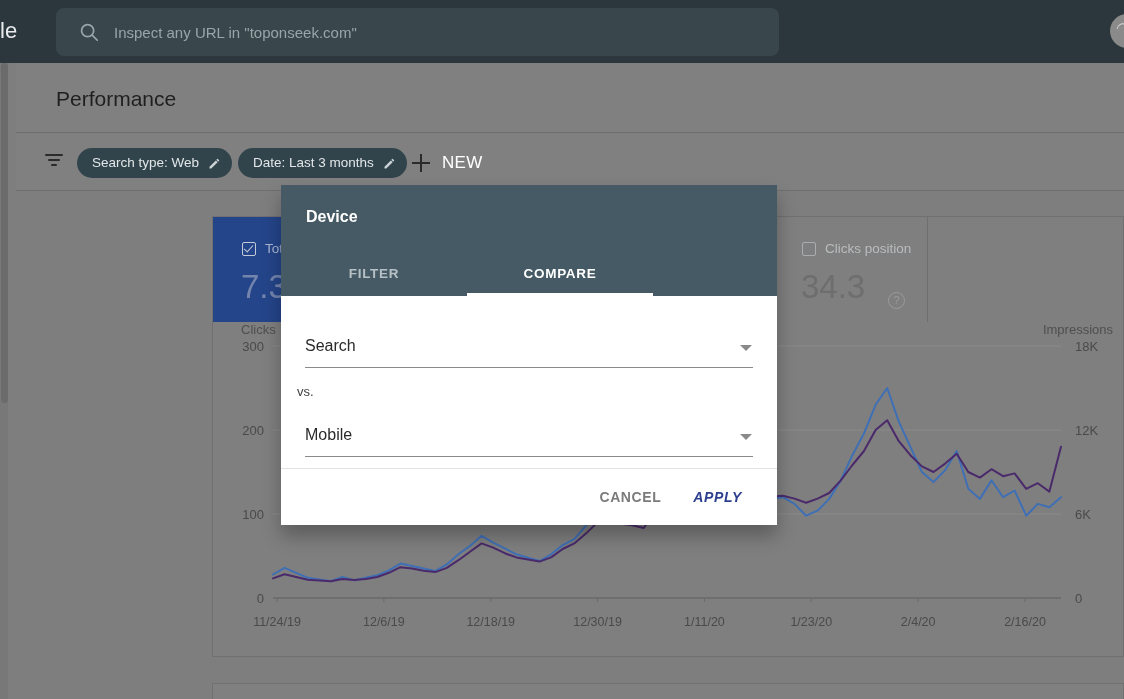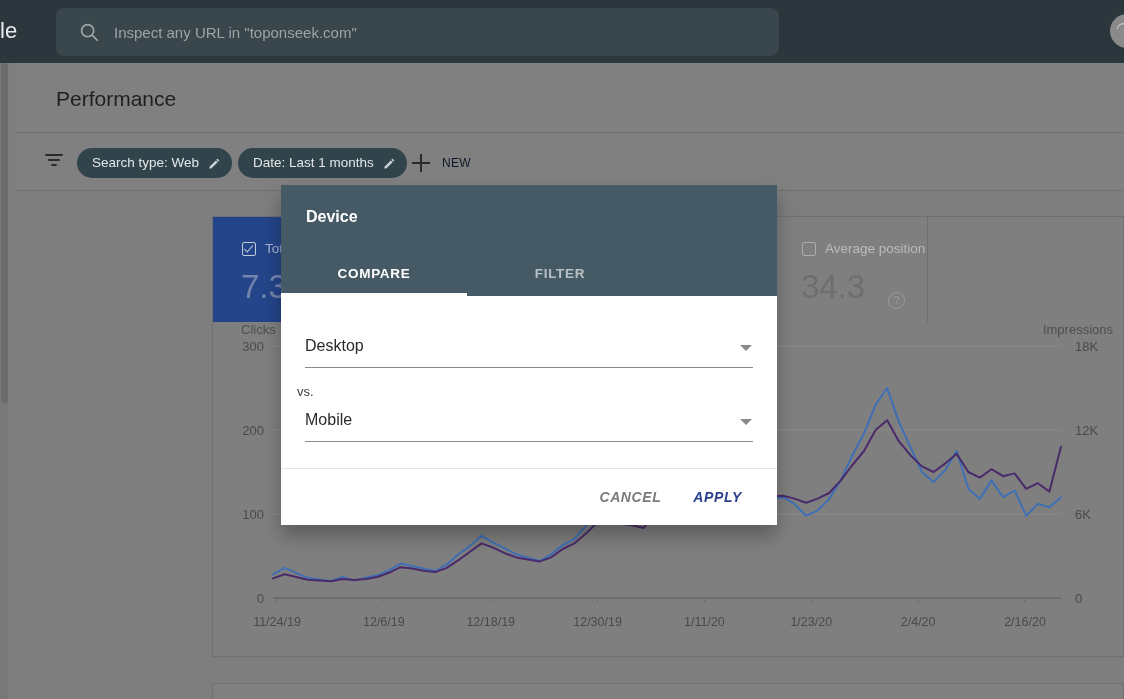--- a/index.html
+++ b/index.html
@@ -104,21 +104,21 @@
     display: flex; align-items: center;
   }
   .plus-icon {
     position: relative; width: 18px; height: 18px; margin-right: 12px;
   }
   .plus-icon:before, .plus-icon:after {
     content: ""; position: absolute; background: #2b2b2b;
   }
   .plus-icon:before { left: 0; top: 8px; width: 18px; height: 2px; }
   .plus-icon:after  { left: 8px; top: 0; width: 2px; height: 18px; }
-  .new-label { font-size: 12px; color: #0f172a; letter-spacing: .3px; }
+  .new-label { font-size: 17px; color: #ffffff; letter-spacing: .3px; }
   .last-updated {
     position: absolute; left: 1100px; top: 150px;
     font-size: 13px; color: #4d4d4d; white-space: nowrap;
   }
 
   
   .chart-card {
     position: absolute; left: 204px; top: 153px; width: 912px; height: 441px;
     background: #7f7f7f; border: 1px solid #707070;
   }
@@ -211,21 +211,21 @@
   .dlg-tab.active:after {
     content: ""; position: absolute; left: 0; right: 0; bottom: 0;
     height: 3px; background: #ffffff;
   }
   .dlg-body { position: relative; height: 172px; background: #fff; }
   .select-row {
     position: absolute; left: 24px; width: 448px; height: 40px;
     border-bottom: 1px solid #8a8a8a;
   }
   #sel-a { top: 32px; }
-  #sel-b { top: 106px; }
+  #sel-b { top: 121px; }
   .select-value {
     position: absolute; left: 0; top: 7px;
     font-size: 16px; line-height: 22px; color: #2a2a2a;
   }
   .caret {
     position: absolute; right: 1px; top: 17px;
     width: 0; height: 0;
     border-left: 6px solid transparent; border-right: 6px solid transparent;
     border-top: 6px solid #8a8a8a;
   }
@@ -235,21 +235,21 @@
   }
   .dlg-foot {
     position: relative; height: 57px; border-top: 1px solid #e3e3e3;
     display: flex; align-items: center; justify-content: flex-end;
     padding-right: 22px; background: #fff;
   }
   .dlg-btn {
     font-size: 14px; font-weight: bold; letter-spacing: .6px;
     padding: 9px 13px; background: none; border: none;
   }
-  #btn-cancel { color: #7b7b7b; font-style: italic; }
+  #btn-cancel { color: #7b7b7b; }
   #btn-apply  { color: #2c3f8f; margin-left: 6px; font-style: italic; }
 </style>
 </head>
 <body>
 
 <div id="root">
 
   <div class="topbar">
     <div class="brand-letter">le</div>
 
@@ -287,21 +287,21 @@
         </div>
 
         <div class="chip" id="chip-search">
           <span class="chip-label">Search type: Web</span>
           <svg class="pencil-icon" viewBox="0 0 24 24">
             <path d="M4 17.2V20h2.8L17 9.8 14.2 7 4 17.2zM19.3 7.7c.3-.3.3-.8 0-1.1l-1.9-1.9c-.3-.3-.8-.3-1.1 0l-1.4 1.4L17.9 9.1l1.4-1.4z" fill="#cdd4d7"></path>
           </svg>
         </div>
 
         <div class="chip" id="chip-date">
-          <span class="chip-label">Date: Last 1 months</span>
+          <span class="chip-label">Date: Last 3 months</span>
           <svg class="pencil-icon" viewBox="0 0 24 24">
             <path d="M4 17.2V20h2.8L17 9.8 14.2 7 4 17.2zM19.3 7.7c.3-.3.3-.8 0-1.1l-1.9-1.9c-.3-.3-.8-.3-1.1 0l-1.4 1.4L17.9 9.1l1.4-1.4z" fill="#cdd4d7"></path>
           </svg>
         </div>
 
         <div class="new-filter">
           <div class="plus-icon"></div>
           <span class="new-label">NEW</span>
         </div>
       </div>
@@ -322,21 +322,21 @@
           <div class="metric-cell" style="width:390px">
             <div class="metric-head">
               <span class="metric-label"></span>
             </div>
             <div class="metric-value"></div>
           </div>
 
           <div class="metric-cell" style="width:155px">
             <div class="metric-head">
               <div class="cb"></div>
-              <span class="metric-label">Average position</span>
+              <span class="metric-label">Clicks position</span>
             </div>
             <div class="metric-value">34.3</div>
             <div class="help-icon">?</div>
           </div>
 
           <div class="metric-cell" style="width:196px;border-right:none"></div>
         </div>
 
         <div class="plot-wrap">
           <div class="axis-title y-left-title">Clicks</div>
@@ -388,28 +388,28 @@
 
       </div>
 
     </div>
   </div>
 
   <div class="dialog">
     <div class="dlg-head">
       <div class="dlg-title">Device</div>
       <div class="dlg-tabs">
+        <div class="dlg-tab">FILTER</div>
         <div class="dlg-tab active">COMPARE</div>
-        <div class="dlg-tab">FILTER</div>
       </div>
     </div>
 
     <div class="dlg-body">
       <div class="select-row" id="sel-a">
-        <span class="select-value">Desktop</span>
+        <span class="select-value">Search</span>
         <span class="caret"></span>
       </div>
 
       <div class="vs-label">vs.</div>
 
       <div class="select-row" id="sel-b">
         <span class="select-value">Mobile</span>
         <span class="caret"></span>
       </div>
     </div>

